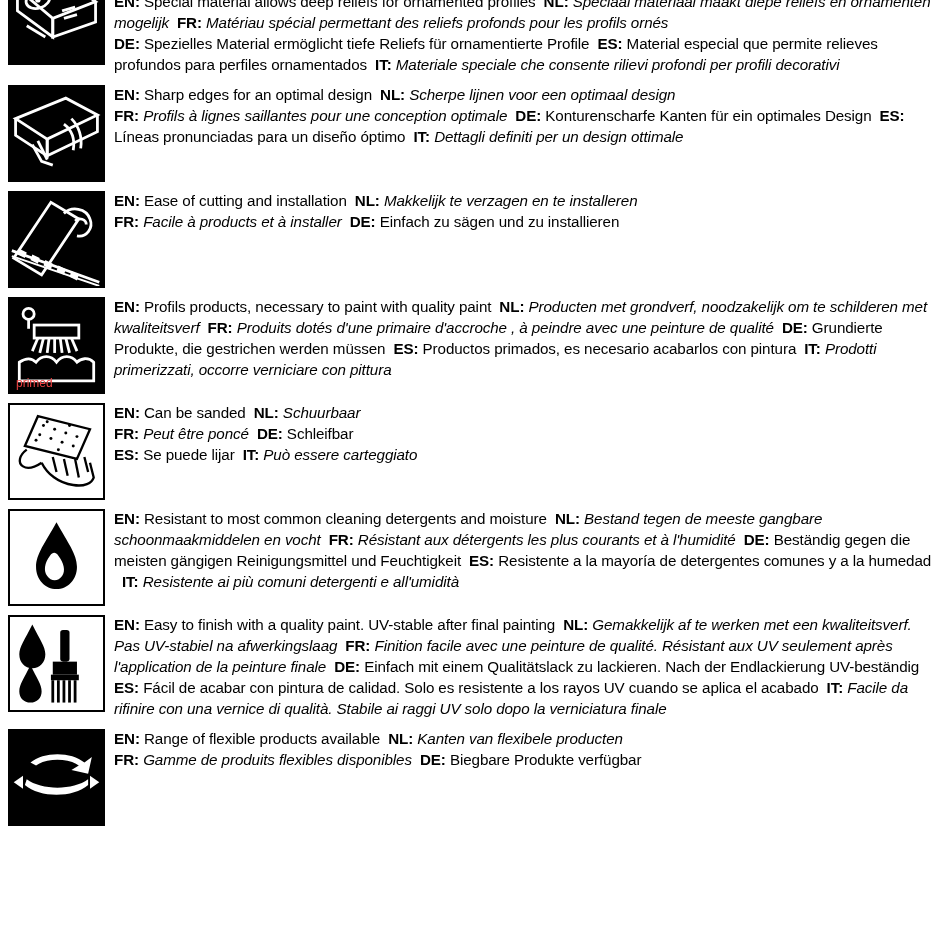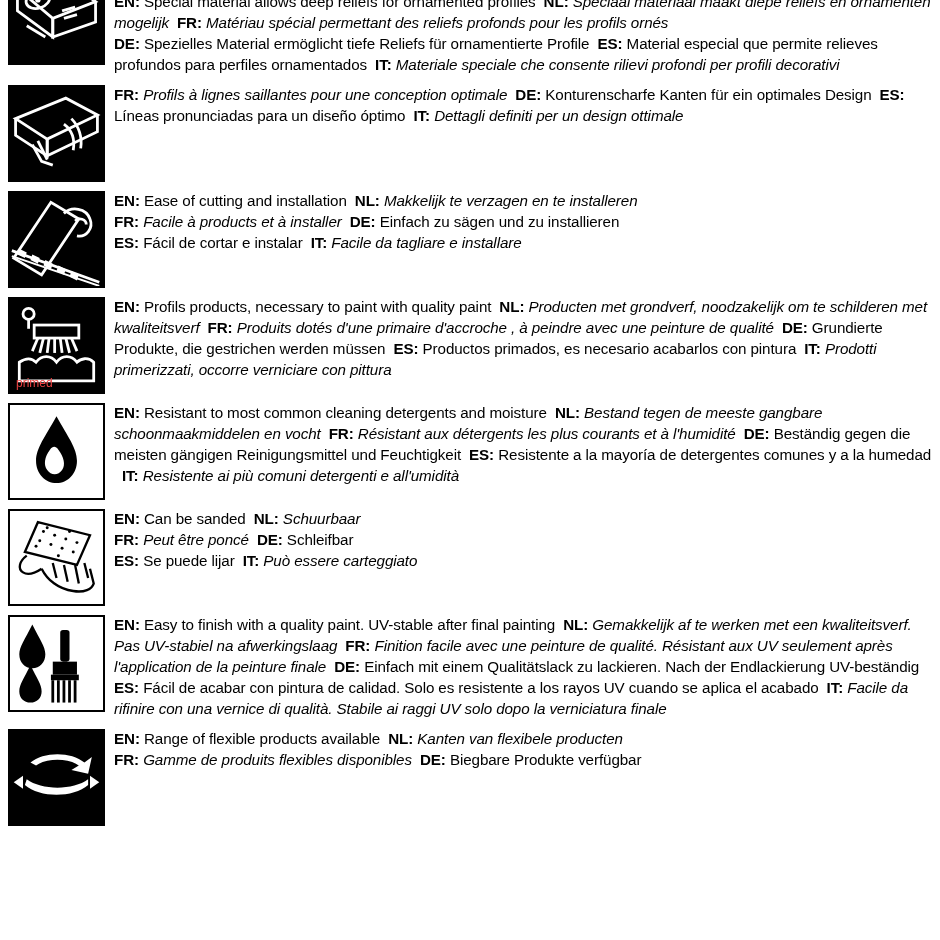--- a/index.html
+++ b/index.html
@@ -144,20 +144,25 @@
             <path d="M58 40 C66 46 70 56 68 68"></path>
             <path d="M66 34 C74 42 78 54 76 66"></path>
             <path d="M24 62 L34 80 L46 84"></path>
             <path d="M30 58 L40 78"></path>
           </g>
         </svg>
       </div>
     </div>
     <div class="text-cell">
       <p>
+        <span class="lang">EN:</span>
+        <span class="txt">Sharp edges for an optimal design</span><span class="sep"></span><span class="lang">NL:</span>
+        <span class="txt it">Scherpe lijnen voor een optimaal design</span>
+      </p>
+      <p>
         <span class="lang">FR:</span>
         <span class="txt it">Profils à lignes saillantes pour une conception optimale</span><span class="sep"></span><span class="lang">DE:</span>
         <span class="txt">Konturenscharfe Kanten für ein optimales Design</span><span class="sep"></span><span class="lang">ES:</span>
         <span class="txt">Líneas pronunciadas para un diseño óptimo</span><span class="sep"></span><span class="lang">IT:</span>
         <span class="txt it">Dettagli definiti per un design ottimale</span>
       </p>
     </div>
   </div>
 
   <div class="row">
@@ -185,25 +190,20 @@
     <div class="text-cell">
       <p>
         <span class="lang">EN:</span>
         <span class="txt">Ease of cutting and installation</span><span class="sep"></span><span class="lang">NL:</span>
         <span class="txt it">Makkelijk te verzagen en te installeren</span>
       </p>
       <p>
         <span class="lang">FR:</span>
         <span class="txt it">Facile à products et à installer</span><span class="sep"></span><span class="lang">DE:</span>
         <span class="txt">Einfach zu sägen und zu installieren</span>
-      </p>
-      <p>
-        <span class="lang">ES:</span>
-        <span class="txt">Fácil de cortar e instalar</span><span class="sep"></span><span class="lang">IT:</span>
-        <span class="txt it">Facile da tagliare e installare</span>
       </p>
     </div>
   </div>
 
   <div class="row">
     <div class="icon-cell">
       <div class="icon-box">
         <svg viewBox="0 0 100 100" aria-hidden="true">
           <rect x="0" y="0" width="100" height="100" fill="#000"></rect>
           <g fill="none" stroke="#fff" stroke-width="3">
@@ -226,43 +226,20 @@
     </div>
     <div class="text-cell">
       <p>
         <span class="lang">EN:</span>
         <span class="txt">Profils products, necessary to paint with quality paint</span><span class="sep"></span><span class="lang">NL:</span>
         <span class="txt it">Producten met grondverf, noodzakelijk om te schilderen met kwaliteitsverf</span><span class="sep"></span><span class="lang">FR:</span>
         <span class="txt it">Produits dotés d'une primaire d'accroche , à peindre avec une peinture de qualité</span><span class="sep"></span><span class="lang">DE:</span>
         <span class="txt">Grundierte Produkte, die gestrichen werden müssen</span><span class="sep"></span><span class="lang">ES:</span>
         <span class="txt">Productos primados, es necesario acabarlos con pintura</span><span class="sep"></span><span class="lang">IT:</span>
         <span class="txt it">Prodotti primerizzati, occorre verniciare con pittura</span>
-      </p>
-    </div>
-  </div>
-
-  <div class="row">
-    <div class="icon-cell">
-      <div class="icon-box white">
-        <svg viewBox="0 0 100 100" aria-hidden="true">
-          <rect x="0" y="0" width="100" height="100" fill="#fff"></rect>
-          <path d="M50 12 C38 34 28 46 28 60 C28 74 38 84 50 84 C62 84 72 74 72 60 C72 46 62 34 50 12 Z" fill="#000"></path>
-          <path d="M43 48 C37 56 36 64 40 70 C44 76 52 76 56 70 C60 64 58 56 52 48 C49 44 46 44 43 48 Z" fill="#fff"></path>
-        </svg>
-      </div>
-    </div>
-    <div class="text-cell">
-      <p>
-        <span class="lang">EN:</span>
-        <span class="txt">Resistant to most common cleaning detergents and moisture</span><span class="sep"></span><span class="lang">NL:</span>
-        <span class="txt it">Bestand tegen de meeste gangbare schoonmaakmiddelen en vocht</span><span class="sep"></span><span class="lang">FR:</span>
-        <span class="txt it">Résistant aux détergents les plus courants et à l'humidité</span><span class="sep"></span><span class="lang">DE:</span>
-        <span class="txt">Beständig gegen die meisten gängigen Reinigungsmittel und Feuchtigkeit</span><span class="sep"></span><span class="lang">ES:</span>
-        <span class="txt">Resistente a la mayoría de detergentes comunes y a la humedad</span><span class="sep"></span><span class="lang">IT:</span>
-        <span class="txt it">Resistente ai più comuni detergenti e all'umidità</span>
       </p>
     </div>
   </div>
 
   <div class="row">
     <div class="icon-cell">
       <div class="icon-box white">
         <svg viewBox="0 0 100 100" aria-hidden="true">
           <rect x="0" y="0" width="100" height="100" fill="#fff"></rect>
           <g fill="none" stroke="#000" stroke-width="2.5">
@@ -308,20 +285,43 @@
         <span class="txt it">Può essere carteggiato</span>
       </p>
     </div>
   </div>
 
   <div class="row">
     <div class="icon-cell">
       <div class="icon-box white">
         <svg viewBox="0 0 100 100" aria-hidden="true">
           <rect x="0" y="0" width="100" height="100" fill="#fff"></rect>
+          <path d="M50 12 C38 34 28 46 28 60 C28 74 38 84 50 84 C62 84 72 74 72 60 C72 46 62 34 50 12 Z" fill="#000"></path>
+          <path d="M43 48 C37 56 36 64 40 70 C44 76 52 76 56 70 C60 64 58 56 52 48 C49 44 46 44 43 48 Z" fill="#fff"></path>
+        </svg>
+      </div>
+    </div>
+    <div class="text-cell">
+      <p>
+        <span class="lang">EN:</span>
+        <span class="txt">Resistant to most common cleaning detergents and moisture</span><span class="sep"></span><span class="lang">NL:</span>
+        <span class="txt it">Bestand tegen de meeste gangbare schoonmaakmiddelen en vocht</span><span class="sep"></span><span class="lang">FR:</span>
+        <span class="txt it">Résistant aux détergents les plus courants et à l'humidité</span><span class="sep"></span><span class="lang">DE:</span>
+        <span class="txt">Beständig gegen die meisten gängigen Reinigungsmittel und Feuchtigkeit</span><span class="sep"></span><span class="lang">ES:</span>
+        <span class="txt">Resistente a la mayoría de detergentes comunes y a la humedad</span><span class="sep"></span><span class="lang">IT:</span>
+        <span class="txt it">Resistente ai più comuni detergenti e all'umidità</span>
+      </p>
+    </div>
+  </div>
+
+  <div class="row">
+    <div class="icon-cell">
+      <div class="icon-box white">
+        <svg viewBox="0 0 100 100" aria-hidden="true">
+          <rect x="0" y="0" width="100" height="100" fill="#fff"></rect>
           <path d="M24 8 C16 24 10 32 10 40 C10 49 16 55 24 55 C32 55 38 49 38 40 C38 32 32 24 24 8 Z" fill="#000"></path>
           <path d="M22 52 C15 66 10 73 10 80 C10 87 15 92 22 92 C29 92 34 87 34 80 C34 73 29 66 22 52 Z" fill="#000"></path>
           <g fill="#000">
             <rect x="54" y="14" width="10" height="34" rx="3"></rect>
             <rect x="46" y="48" width="26" height="14"></rect>
             <rect x="44" y="62" width="30" height="6"></rect>
           </g>
           <g stroke="#000" stroke-width="3">
             <path d="M46 68 L46 92"></path>
               <path d="M52 68 L52 92"></path>

